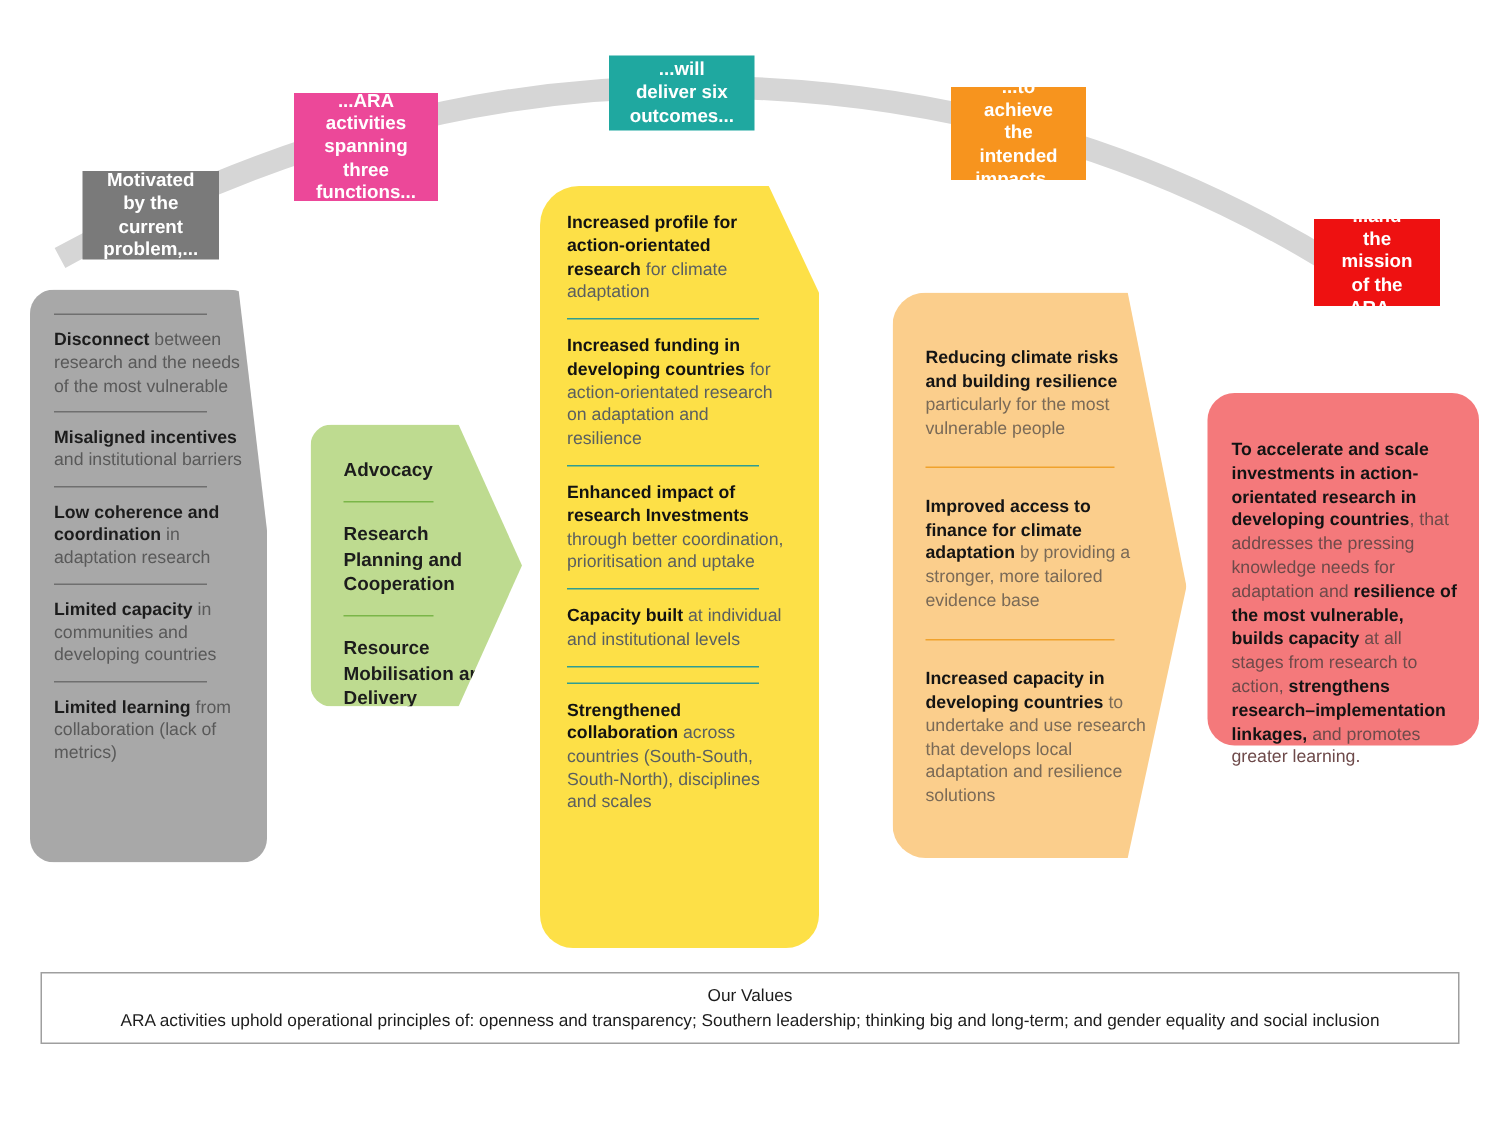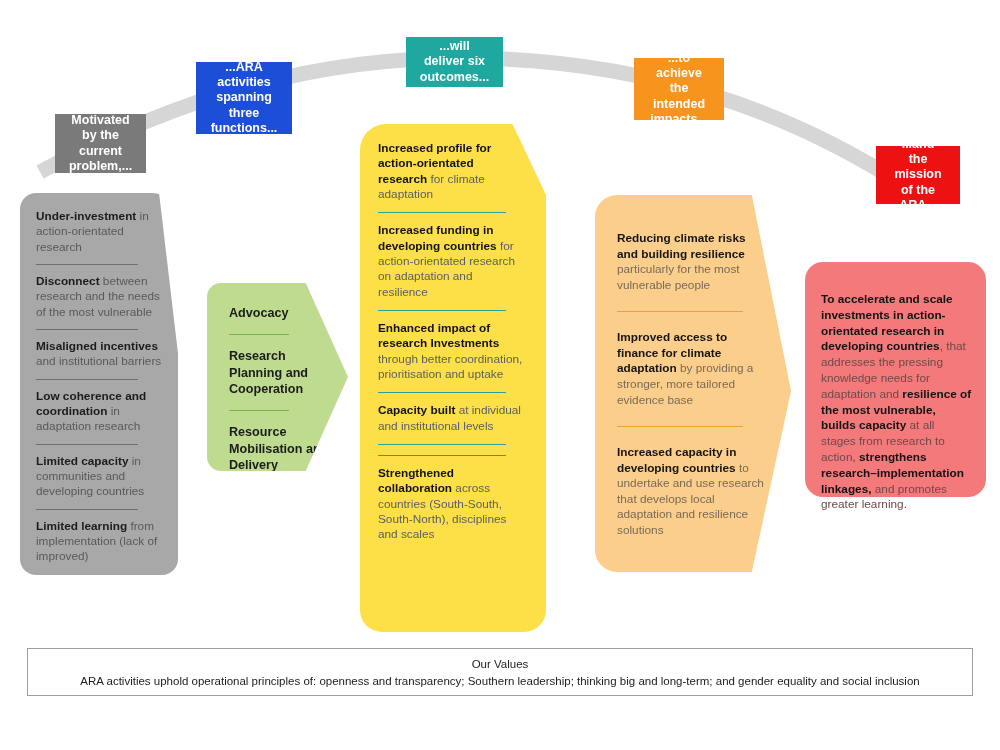--- a/index.html
+++ b/index.html
@@ -21,21 +21,21 @@
     color:#ffffff;
     font-weight:bold;
     font-size:12.5px;
     line-height:1.22;
     text-align:center;
     display:flex;align-items:center;justify-content:center;
     padding:4px 19px;
     box-sizing:border-box;
   }
   .chip-motivated{left:55px;top:114px;width:91px;height:59px;background:#7a7a7a;}
-  .chip-activities{left:196px;top:62px;width:96px;height:72px;background:#1d4ed8;}
+  .chip-activities{left:196px;top:62px;width:96px;height:72px;background:#ec4899;}
   .chip-outcomes{left:406px;top:37px;width:97px;height:50px;background:#1fa8a0;}
   .chip-impacts{left:634px;top:58px;width:90px;height:62px;background:#f7941e;}
   .chip-mission{left:876px;top:146px;width:84px;height:58px;background:#ee1111;}
 
   
   .shape{position:absolute;z-index:2;box-sizing:border-box;}
 
   
   .panel-problems{
     left:20px;top:193px;width:158px;height:382px;
@@ -147,42 +147,39 @@
     <span>...will deliver six outcomes...</span>
   </div>
   <div class="chip chip-impacts">
     <span>...to achieve the intended impacts...</span>
   </div>
   <div class="chip chip-mission">
     <span>...and the mission of the ARA...</span>
   </div>
 
   <div class="shape panel-problems" id="problems">
-      <div class="blk">
-        <p class="t"><b>Under-investment</b><span> in action-orientated research</span></p>
-      </div>
       <div class="rule"></div>
       <div class="blk">
         <p class="t"><b>Disconnect</b><span> between research and the needs of the most vulnerable</span></p>
       </div>
       <div class="rule"></div>
       <div class="blk">
         <p class="t"><b>Misaligned incentives</b><span> and institutional barriers</span></p>
       </div>
       <div class="rule"></div>
       <div class="blk">
         <p class="t"><b>Low coherence and coordination</b><span> in adaptation research</span></p>
       </div>
       <div class="rule"></div>
       <div class="blk">
         <p class="t"><b>Limited capacity</b><span> in communities and developing countries</span></p>
       </div>
       <div class="rule"></div>
       <div class="blk">
-        <p class="t"><b>Limited learning</b><span> from implementation (lack of improved)</span></p>
+        <p class="t"><b>Limited learning</b><span> from collaboration (lack of metrics)</span></p>
       </div>
     </div>
 
   <div class="shape panel-functions" id="functions">
       <div class="blk">
         <p class="t">Advocacy</p>
       </div>
       <div class="rule"></div>
       <div class="blk">
         <p class="t">Research Planning and Cooperation</p>

